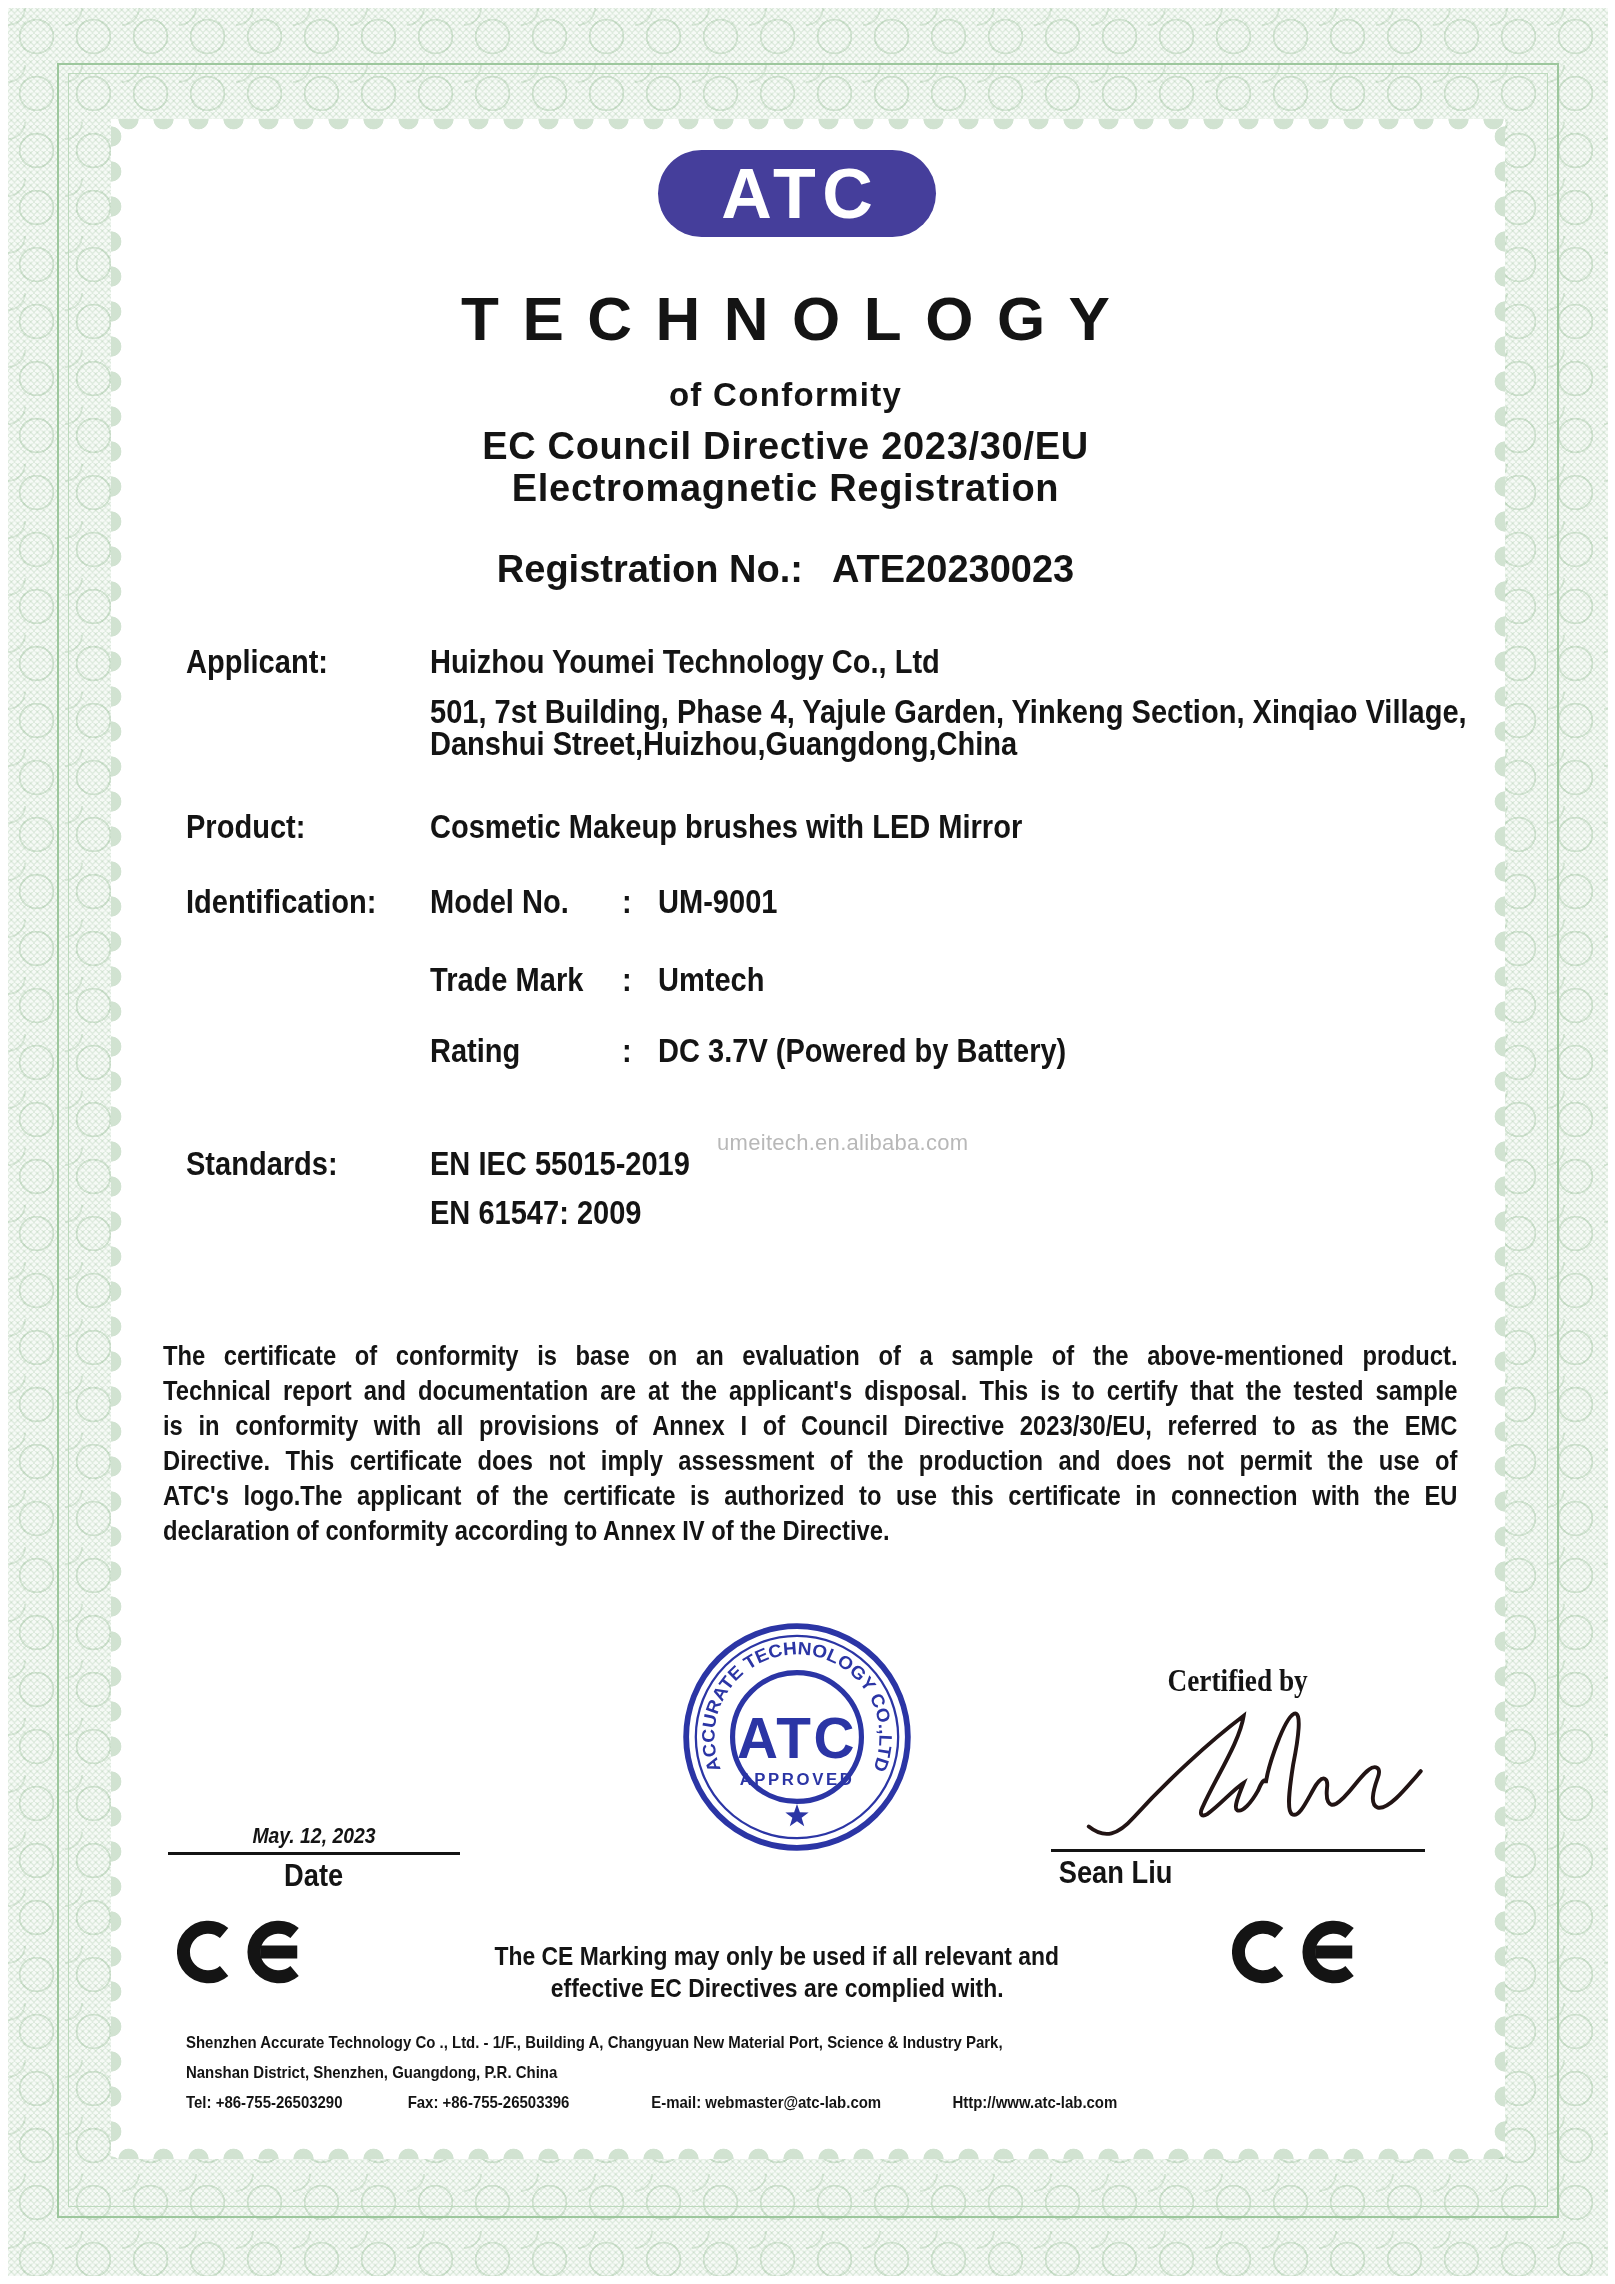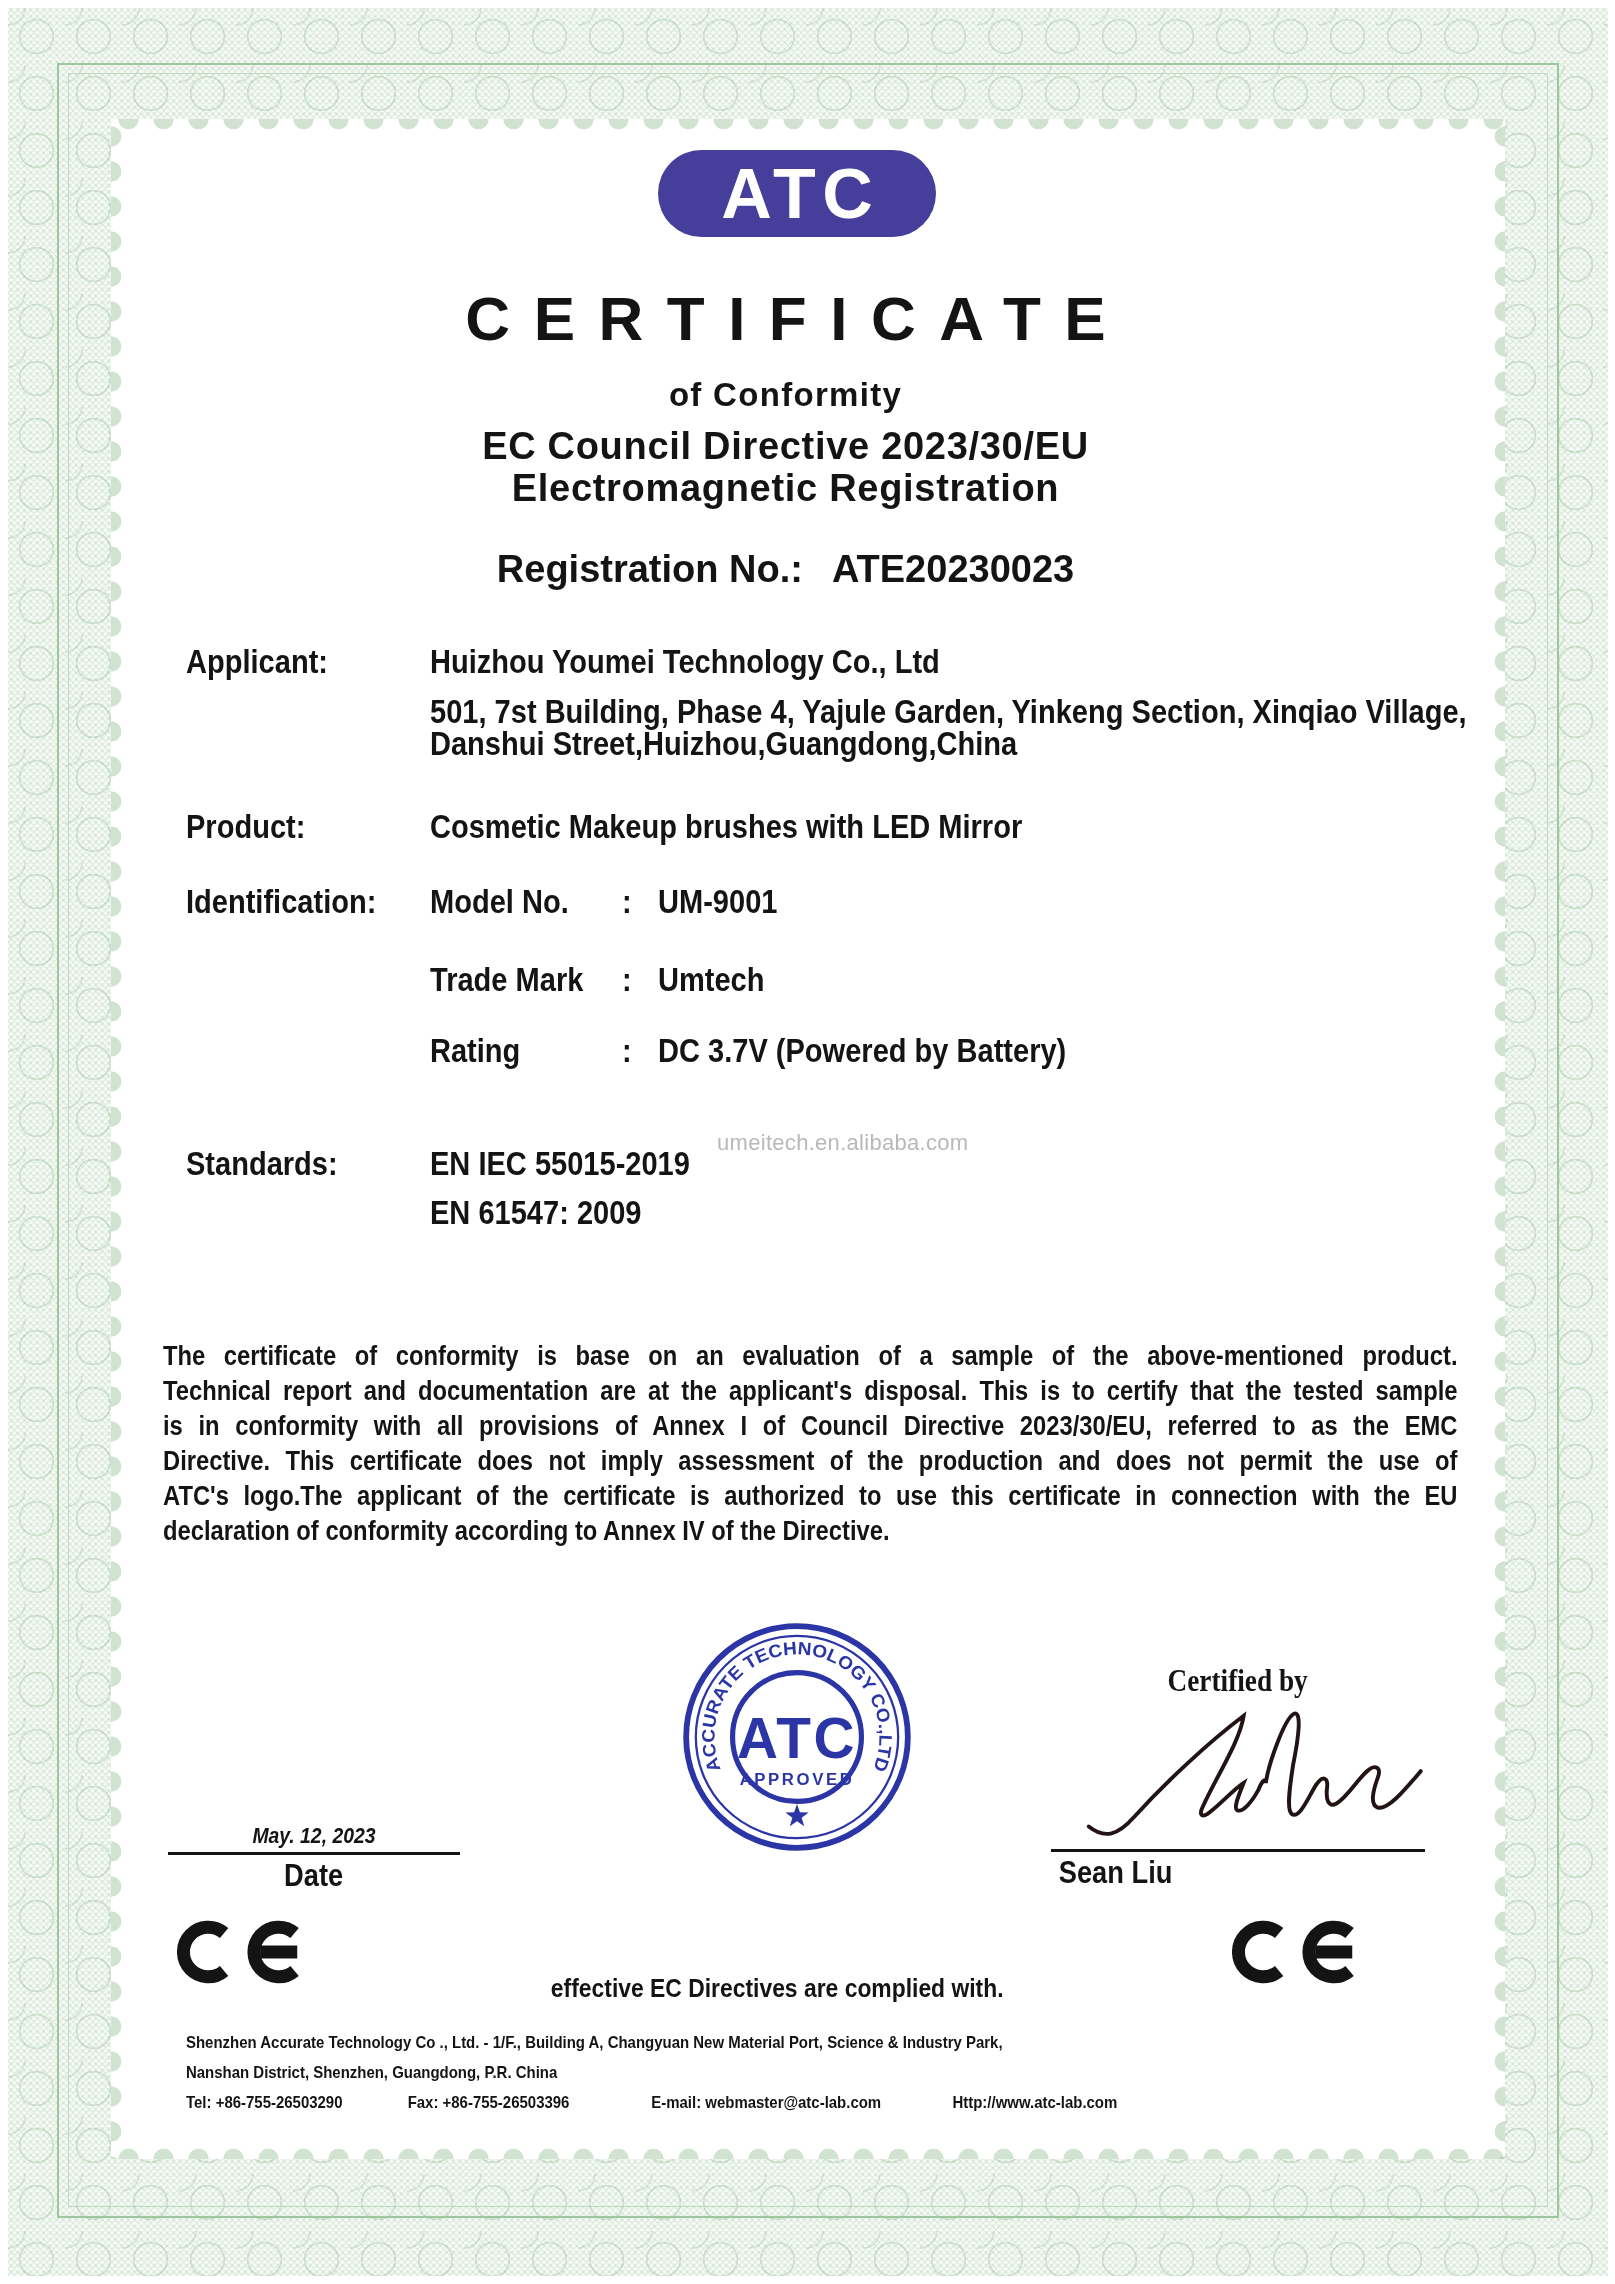--- a/index.html
+++ b/index.html
@@ -100,21 +100,21 @@
   <div class="frame-inner"></div>
   <div class="sc sc-top"></div>
   <div class="sc sc-bottom"></div>
   <div class="sc sc-left"></div>
   <div class="sc sc-right"></div>
 
   <div class="abs" id="logo-pill">
     <span id="logo-text">ATC</span>
   </div>
 
-  <div class="centerline b" id="title-main">CERTIFICATE</div>
+  <div class="centerline b" id="title-main">TECHNOLOGY</div>
   <div class="centerline" id="title-sub">of Conformity</div>
   <div class="centerline" id="title-directive">EC Council Directive 2023/30/EU</div>
   <div class="centerline" id="title-subject">Electromagnetic Registration</div>
 
   <div class="centerline" id="registration">
     <span>Registration No.:</span><span class="val">ATE20230023</span>
   </div>
 
   <div class="abs lblcol fieldtxt" id="applicant-label"><span class="cond">Applicant:</span></div>
   <div class="abs valcol fieldtxt" id="applicant-name"><span class="cond">Huizhou Youmei Technology Co., Ltd</span></div>
@@ -189,20 +189,21 @@
       <line x1="134" y1="55" x2="194" y2="55"></line>
     </g>
   </svg>
   <svg class="abs" id="ce-right" width="149" height="68" viewBox="0 0 240 110">
     <g fill="none" stroke="#141414" stroke-width="21">
       <path d="M 75.7 24.4 A 40 40 0 1 0 75.7 85.6"></path>
       <path d="M 189.7 24.4 A 40 40 0 1 0 189.7 85.6"></path>
       <line x1="134" y1="55" x2="194" y2="55"></line>
     </g>
   </svg>
+  <div class="abs" id="ce-note-1" style="left:451px;width:652px;text-align:center;"><span class="condc">The CE Marking may only be used if all relevant and</span></div>
   <div class="abs" id="ce-note-2" style="left:451px;width:652px;text-align:center;"><span class="condc">effective EC Directives are complied with.</span></div>
 
   <div class="abs footline" id="foot-1"><span class="cond">Shenzhen Accurate Technology Co ., Ltd. - 1/F., Building A, Changyuan New Material Port, Science &amp; Industry Park,</span></div>
   <div class="abs footline" id="foot-2"><span class="cond">Nanshan District, Shenzhen, Guangdong, P.R. China</span></div>
   <div class="abs footline" id="foot-3">
     <span class="cond"><span class="gap-a">Tel: +86-755-26503290</span><span class="gap-b">Fax: +86-755-26503396</span><span class="gap-c">E-mail: webmaster@atc-lab.com</span><span>Http://www.atc-lab.com</span></span>
   </div>
 
 </div>
 

